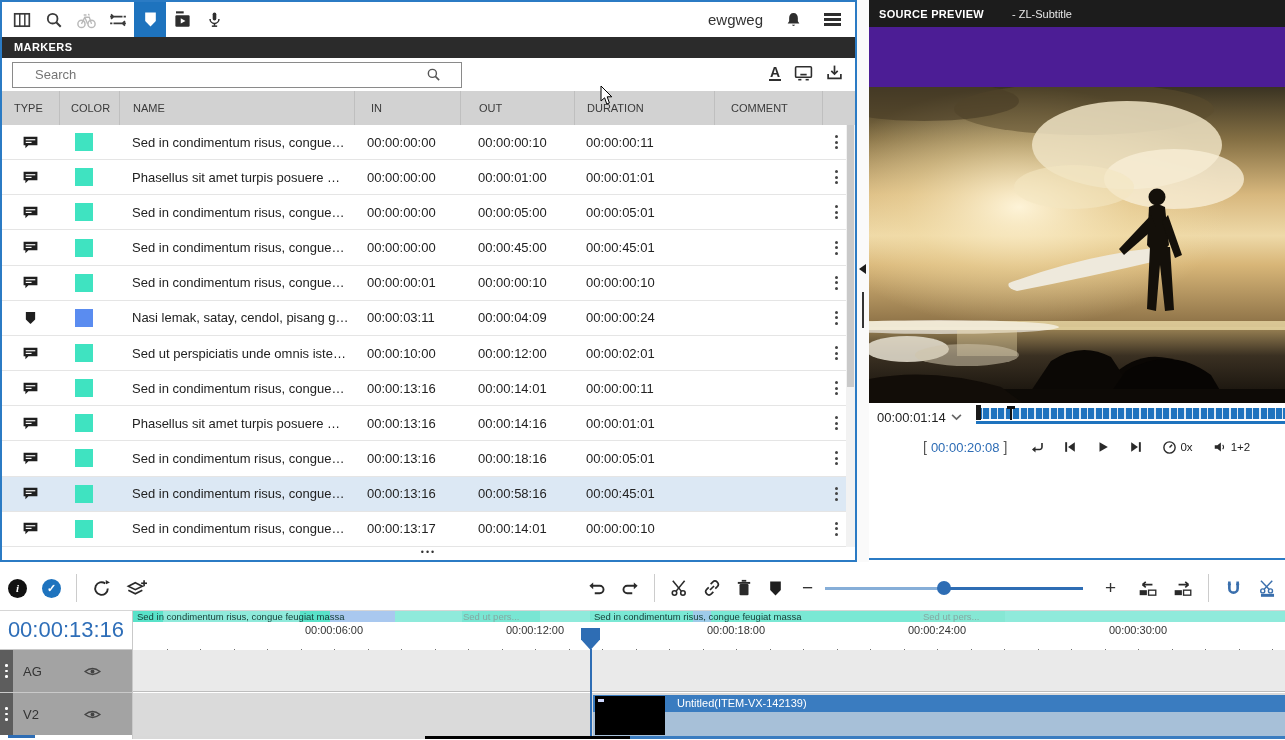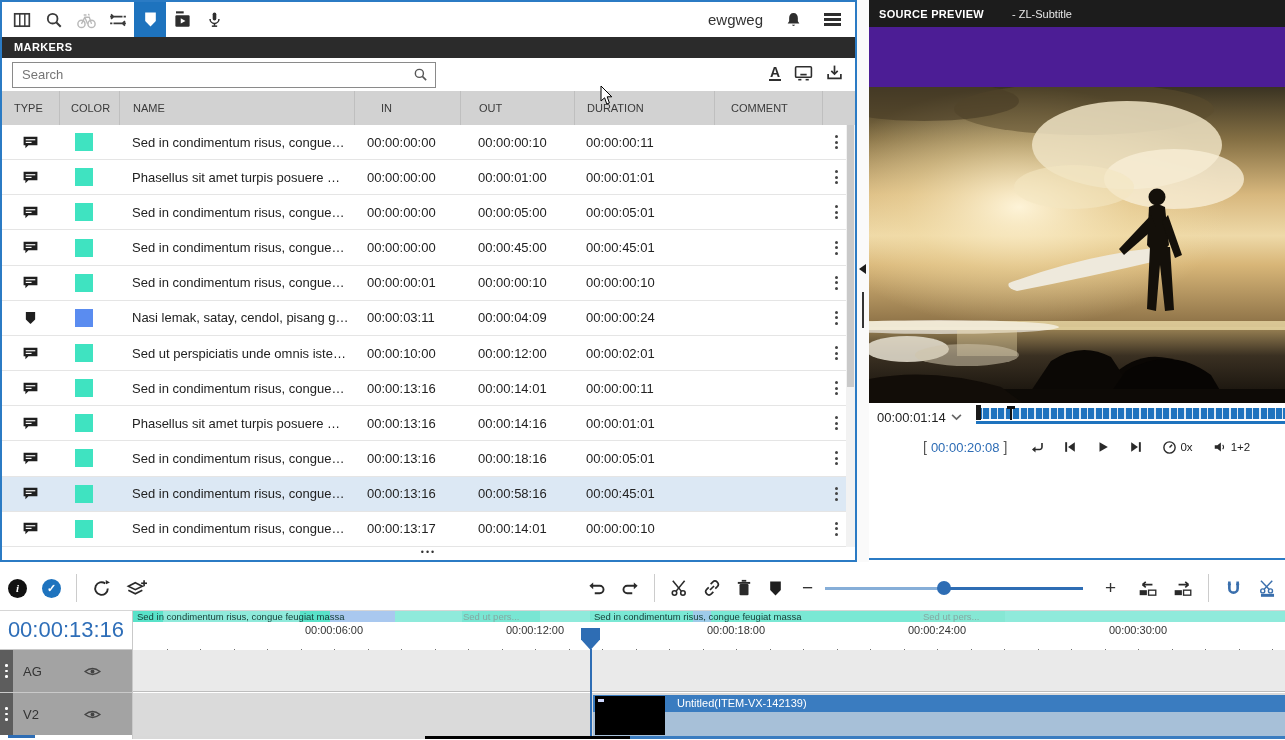--- a/index.html
+++ b/index.html
@@ -12,32 +12,32 @@
     border:2px solid #2b7bc4;background:#fff;display:flex;flex-direction:column}
   .top-toolbar{flex:0 0 35px;display:flex;align-items:center;padding-left:4px}
   .tbtn{width:32px;height:35px;display:flex;align-items:center;justify-content:center;cursor:pointer}
   .tbtn.active{background:#1e73be}
   .tb-right{margin-left:auto;display:flex;align-items:center;gap:22px;padding-right:14px}
   .username{font-size:15px;color:#333}
   .burger div{width:17px;height:2.6px;background:#2e2e2e;margin:2.6px 0}
   .markers-title{flex:0 0 21px;background:#2b2b2b;color:#fff;font-size:11px;font-weight:bold;
     line-height:21px;padding-left:12px;letter-spacing:.4px}
   .search-row{flex:0 0 33px;display:flex;align-items:center;padding:0 10px;position:relative}
-  .search-box{width:408px;height:24px;border:1px solid #8a8a8a;display:flex;align-items:center;padding:0 7px;background:#fff}
+  .search-box{width:408px;height:24px;border:1px solid #8a8a8a;display:flex;align-items:center;padding:0 20px;background:#fff}
   .search-box input{border:0;outline:0;flex:1;font-size:13px;color:#333;font-family:inherit;background:transparent}
   .hdr-icons{position:absolute;right:12px;top:6px;display:flex;gap:13px;align-items:flex-end}
   .a-underline{font-size:14px;font-weight:bold;color:#2e2e2e;border-bottom:2px solid #2e2e2e;line-height:14px;padding:0 1px}
 
   .grid-header{flex:0 0 34px;background:#d2d2d2;display:flex;font-size:11px;font-weight:normal;color:#3a3a3a}
   .grid-header>div{height:100%;display:flex;align-items:center;box-sizing:border-box}
   .grid-header>div+div{border-left:1px solid #bfbfbf}
   .col-type{width:57px}.col-color{width:60px}.col-name{width:235px}.col-in{width:106px}
   .col-out{width:114px}.col-dur{width:140px}.col-com{width:108px}.col-menu{flex:1}
   .grid-header .col-type{padding-left:12px}.grid-header .col-color{padding-left:11px}
-  .grid-header .col-name{padding-left:13px}.grid-header .col-in{padding-left:26px}
+  .grid-header .col-name{padding-left:13px}.grid-header .col-in{padding-left:16px}
   .grid-header .col-out{padding-left:18px}.grid-header .col-dur{padding-left:12px}
   .grid-header .col-com{padding-left:16px}
 
   .rows{flex:1;position:relative;overflow:hidden}
   .mrow{height:35.17px;display:flex;align-items:center;border-bottom:1px solid #e5e5e5;
     box-sizing:border-box;font-size:13px;color:#222;background:#fff}
   .mrow.selected{background:#dce8f4}
   .mrow .col-type{display:flex;justify-content:center;align-items:center}
   .mrow .col-color{display:flex;align-items:center}
   .swatch{width:18px;height:18px;margin-left:16px}

